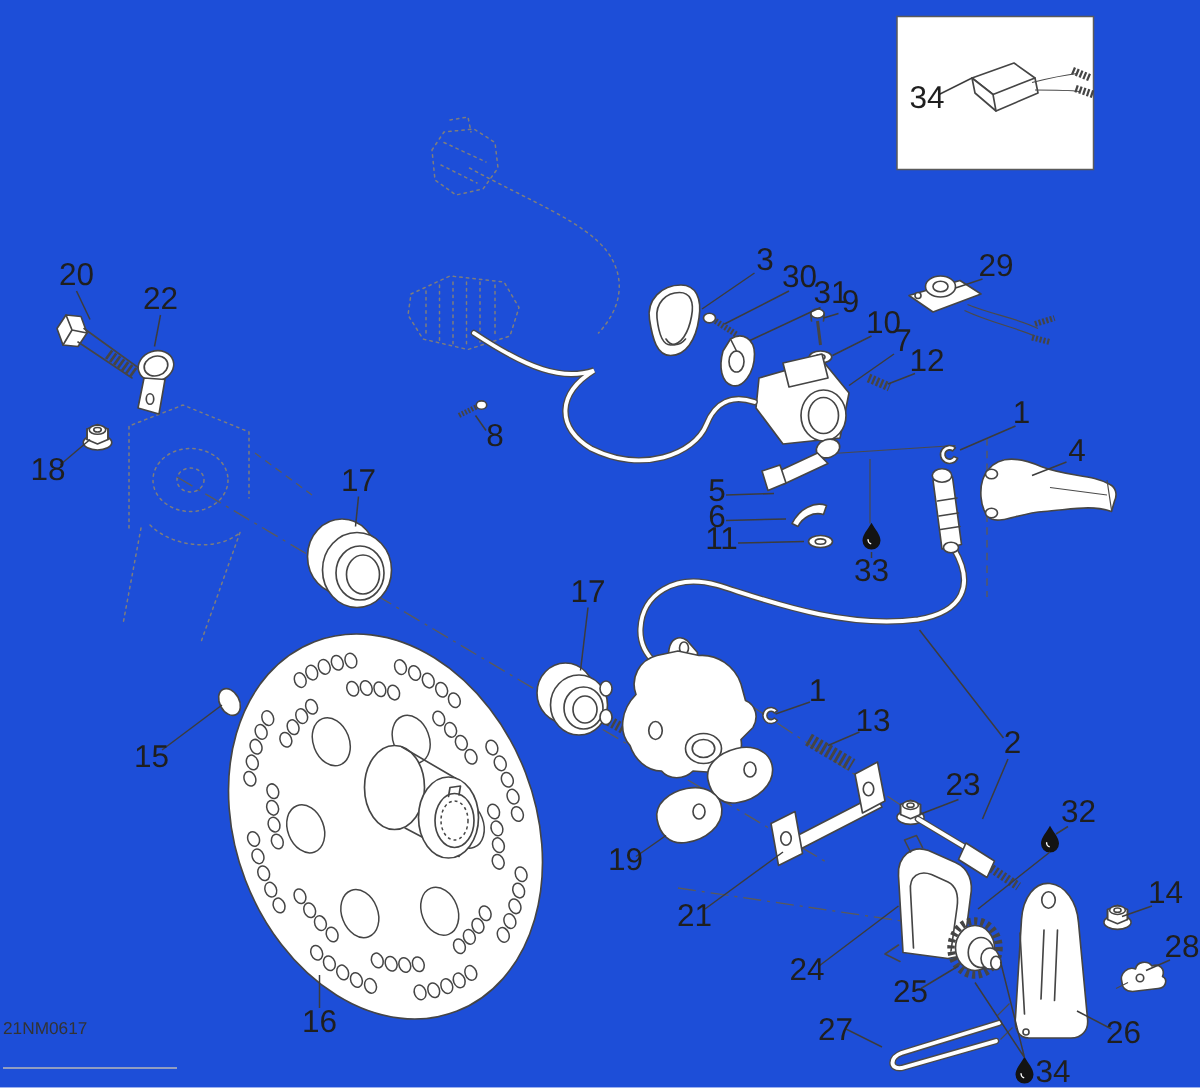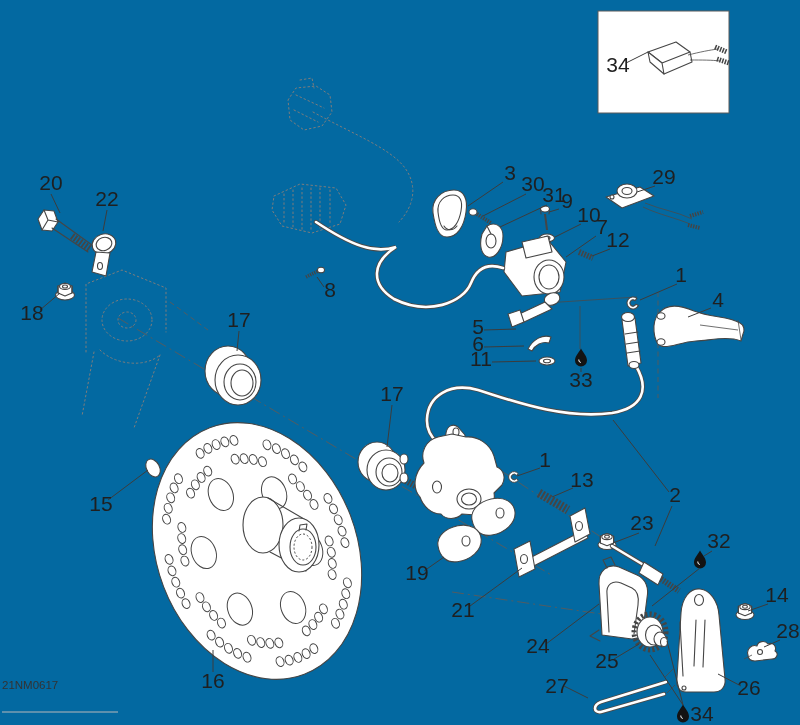--- a/index.html
+++ b/index.html
@@ -1,16 +1,16 @@
 <!DOCTYPE html>
 <html><head>
 <meta charset="utf-8">
 <style>
   html,body{margin:0;padding:0;background:#ffffff;}
-  .stage{position:relative;width:800px;height:725px;background:#0369a1;overflow:hidden;
+  .stage{position:relative;width:800px;height:725px;background:#1d4ed8;overflow:hidden;
          font-family:"Liberation Sans",sans-serif;}
   svg{display:block;}
   .ln{fill:none;stroke:#454545;stroke-width:1.1;stroke-linejoin:round;stroke-linecap:round;}
   .fw{fill:#ffffff;stroke:#454545;stroke-width:1.1;stroke-linejoin:round;}
   .thin{fill:none;stroke:#4a4a4a;stroke-width:.8;}
   .phantom{fill:none;stroke:#7d7d7d;stroke-width:1;stroke-dasharray:1.6 2.8;stroke-linecap:round;}
   .axis{fill:none;stroke:#5a5a5a;stroke-width:.9;stroke-dasharray:12 4 2 4;}
   .dash{fill:none;stroke:#5a5a5a;stroke-width:.9;stroke-dasharray:5 3.5;}
   .cable-o{fill:none;stroke:#4a4a4a;stroke-width:4.4;stroke-linecap:round;}
   .cable-i{fill:none;stroke:#ffffff;stroke-width:2.6;stroke-linecap:round;}

